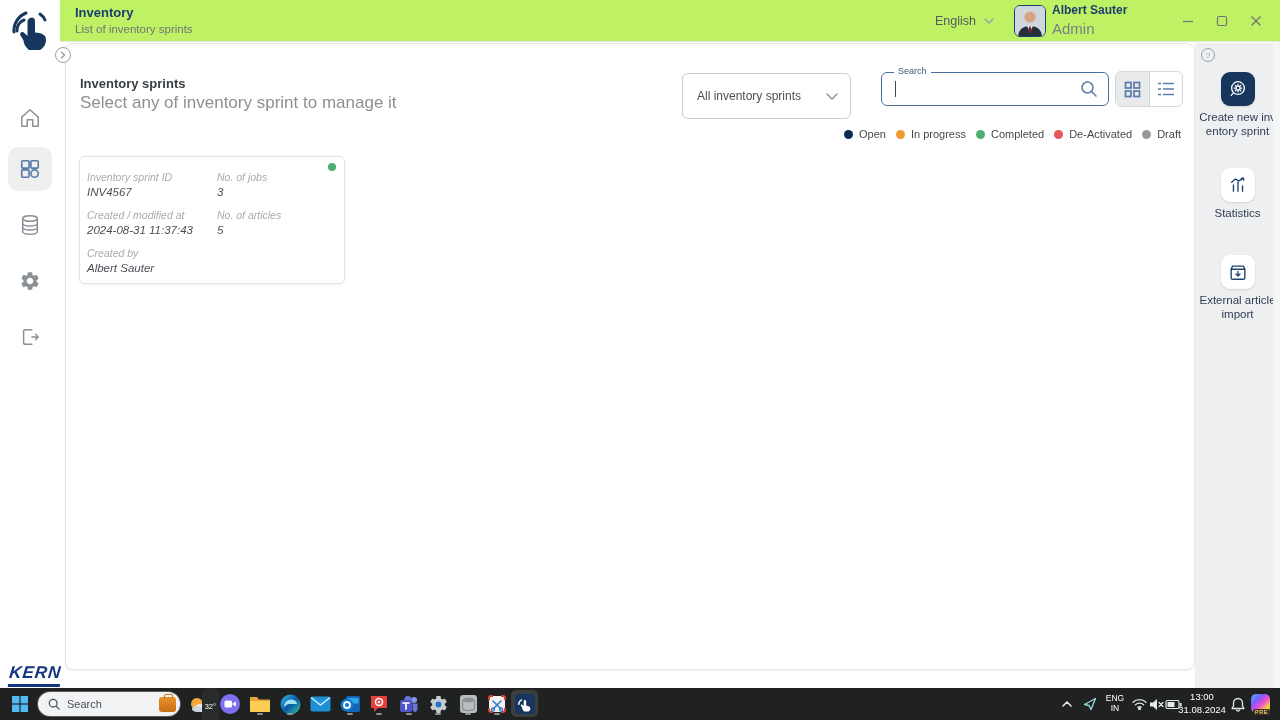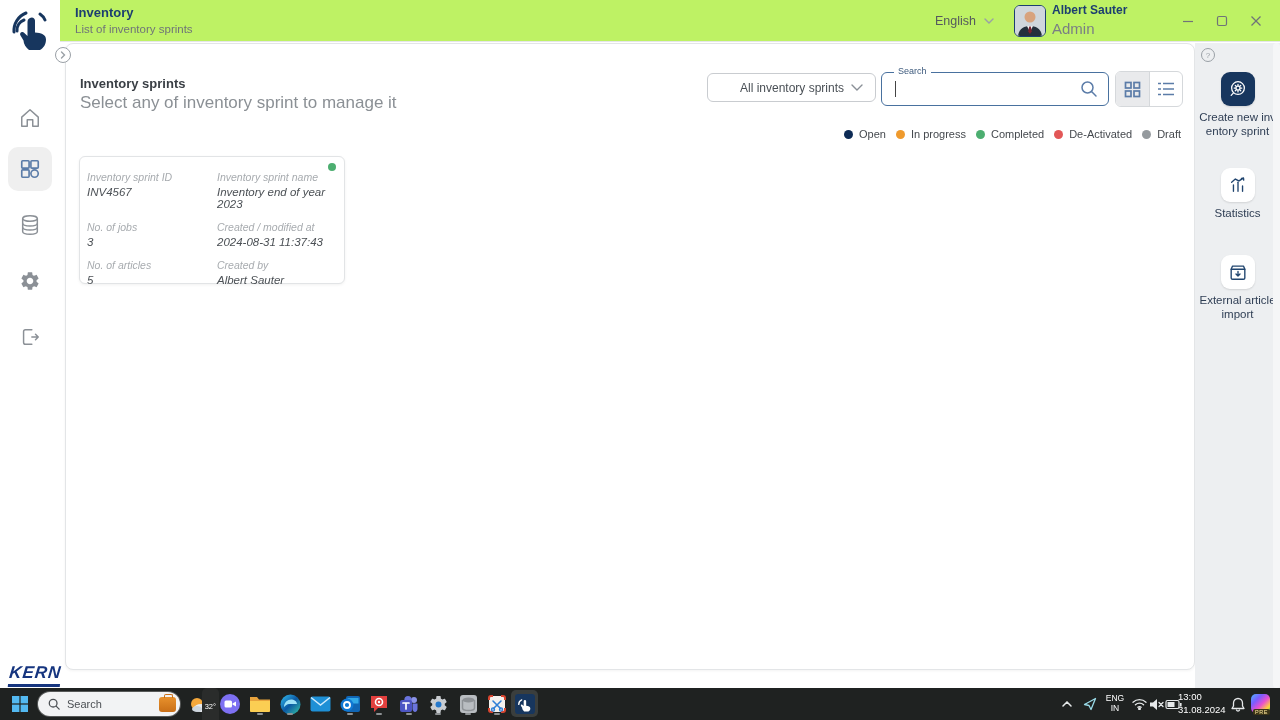--- a/index.html
+++ b/index.html
@@ -32,23 +32,23 @@
   .user-role { position:absolute; left:992px; top:20px; font-size:15px; color:#7a7f84; }
   .win-controls { position:absolute; right:10px; top:0; height:42px; display:flex; align-items:center; gap:6px; }
   .win-btn { width:28px; height:28px; display:flex; align-items:center; justify-content:center; cursor:pointer; }
 
   
   #content-card { position:absolute; left:65px; top:43px; width:1130px; height:627px; background:#fff;
     border:1px solid #e3e5e7; border-radius:8px; box-shadow:0 1px 3px rgba(0,0,0,.05); }
   .main-heading { position:absolute; left:14px; top:32px; font-size:13px; font-weight:bold; color:#3a3f45; }
   .main-subheading { position:absolute; left:14px; top:49px; font-size:17px; color:#8b9095; }
 
-  .filter-dropdown { position:absolute; left:641px; top:29px; width:169px; height:29px; border:1px solid #c9ccd0;
+  .filter-dropdown { position:absolute; left:616px; top:29px; width:169px; height:46px; border:1px solid #c9ccd0;
     border-radius:6px; background:#fff; display:flex; align-items:center; justify-content:space-between;
-    padding:0 12px 0 32px; font-size:12px; color:#4a5056; cursor:pointer; }
+    padding:0 12px 0 14px; font-size:12px; color:#4a5056; cursor:pointer; }
 
   .search-box { position:absolute; left:815px; top:28px; width:228px; height:34px; border:1.5px solid #49719f;
     border-radius:6px; background:#fff; }
   .search-label { position:absolute; left:12px; top:-7px; background:#fff; padding:0 4px; font-size:9px; color:#3d5a7d; }
   .search-input { position:absolute; left:14px; top:4px; width:170px; height:24px; border:none; outline:none;
     font-size:12px; color:#333; font-family:"Liberation Sans", sans-serif; background:transparent; }
   .search-caret { position:absolute; left:13px; top:8px; width:1px; height:16px; background:#444; }
   .search-mag { position:absolute; right:10px; top:7px; cursor:pointer; }
 
   .view-toggle { position:absolute; left:1049px; top:27px; width:68px; height:36px; border:1px solid #d5d8db;
@@ -92,21 +92,21 @@
   .pill-text { font-size:11px; color:#4c5054; margin-left:7px; flex:1; }
   .briefcase { width:17px; height:15px; background:linear-gradient(#e8912c,#c96f17); border-radius:3px; position:relative; }
   .briefcase:before { content:""; position:absolute; left:5px; top:-3px; width:7px; height:3px;
     border:1.5px solid #c96f17; border-bottom:none; border-radius:2px 2px 0 0; }
   .weather-badge { position:absolute; right:-8px; top:-4px; background:#2a2c2b; color:#fff; font-size:7.5px;
     padding:14px 3px; border-radius:5px; }
   .active-app { position:absolute; left:511px; top:2px; width:27px; height:27px; background:#3a3e3d; border-radius:5px;
     display:flex; align-items:center; justify-content:center; cursor:pointer; }
 
   .tray-text { color:#fff; font-size:8.5px; line-height:1.15; text-align:center; }
-  .clock { position:absolute; left:1178px; top:3px; width:48px; text-align:left; color:#fff; font-size:9.5px; line-height:1.35; cursor:pointer; }
+  .clock { position:absolute; left:1178px; top:3px; width:48px; text-align:center; color:#fff; font-size:9.5px; line-height:1.35; cursor:pointer; }
   .copilot { position:absolute; left:1251px; top:6px; width:19px; height:19px; border-radius:5px;
     background:linear-gradient(135deg,#4fb3ff 0%,#7a5cff 30%,#e94fd0 55%,#ffd43b 80%,#49d17c 100%); cursor:pointer; }
   .copilot-badge { position:absolute; left:2px; bottom:-2px; background:#3c3518; color:#ffe79a; font-size:5.5px;
     padding:0 2px; border-radius:2px; letter-spacing:.5px; }
 
   svg { display:block; }
 </style>
 </head>
 <body>
 
@@ -275,24 +275,20 @@
     </div>
 
     <div class="sprint-card">
       <span class="status-dot" style="background-color: rgb(76, 174, 112);"></span>
       <div class="card-grid">
         <div>
           <div class="field-label">Inventory sprint ID</div>
           <div class="field-value">INV4567</div>
         </div>
         <div>
-          <div class="field-label">Inventory sprint name</div>
-          <div class="field-value">Inventory end of year 2023</div>
-        </div>
-        <div>
           <div class="field-label">No. of jobs</div>
           <div class="field-value">3</div>
         </div>
         <div>
           <div class="field-label">Created / modified at</div>
           <div class="field-value">2024-08-31 11:37:43</div>
         </div>
         <div>
           <div class="field-label">No. of articles</div>
           <div class="field-value">5</div>

